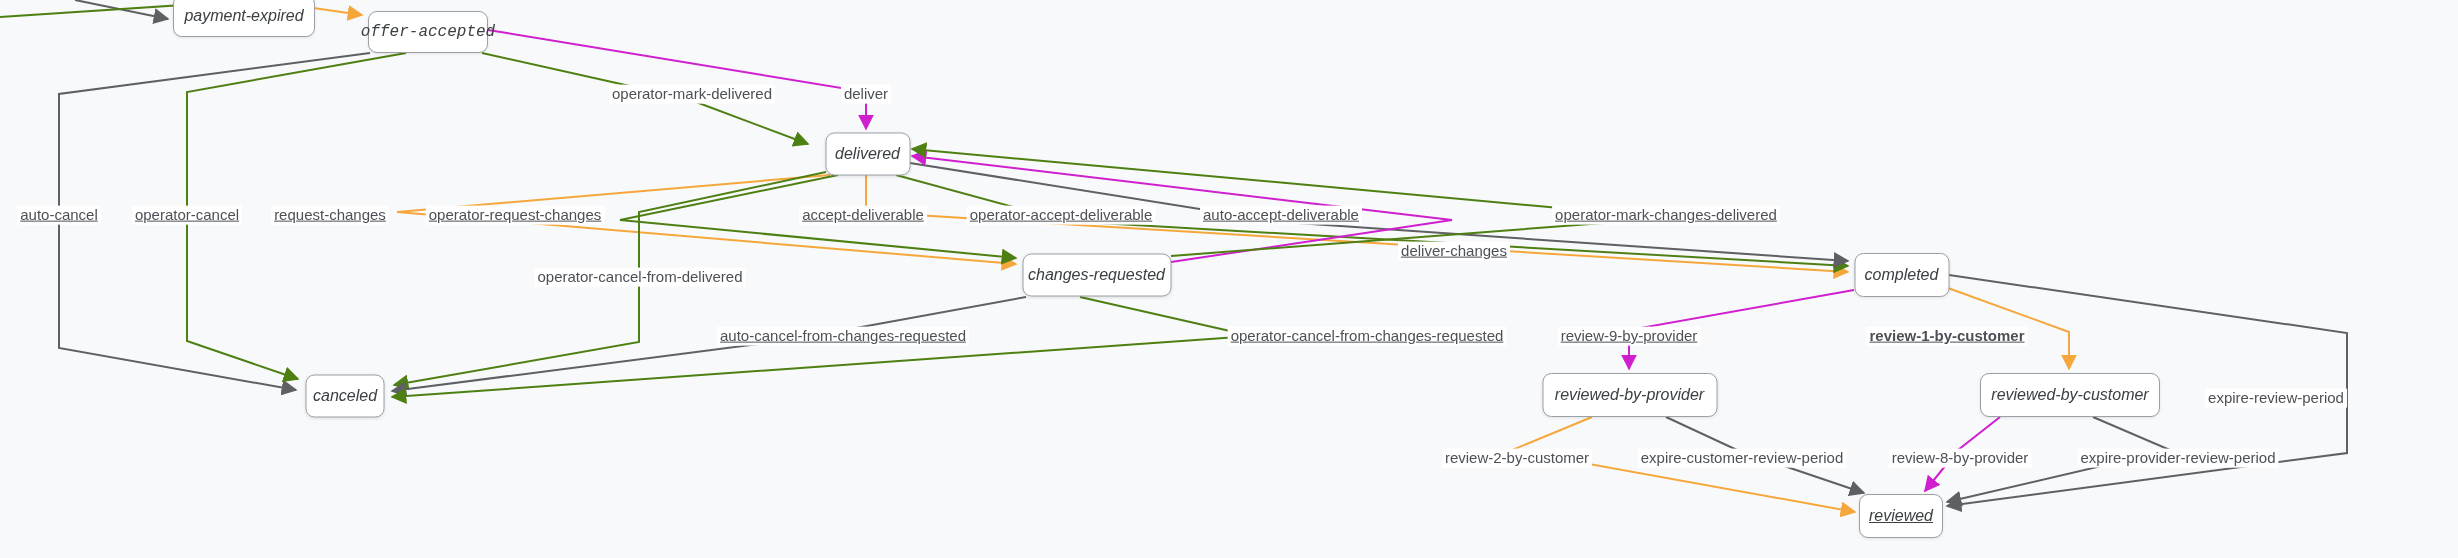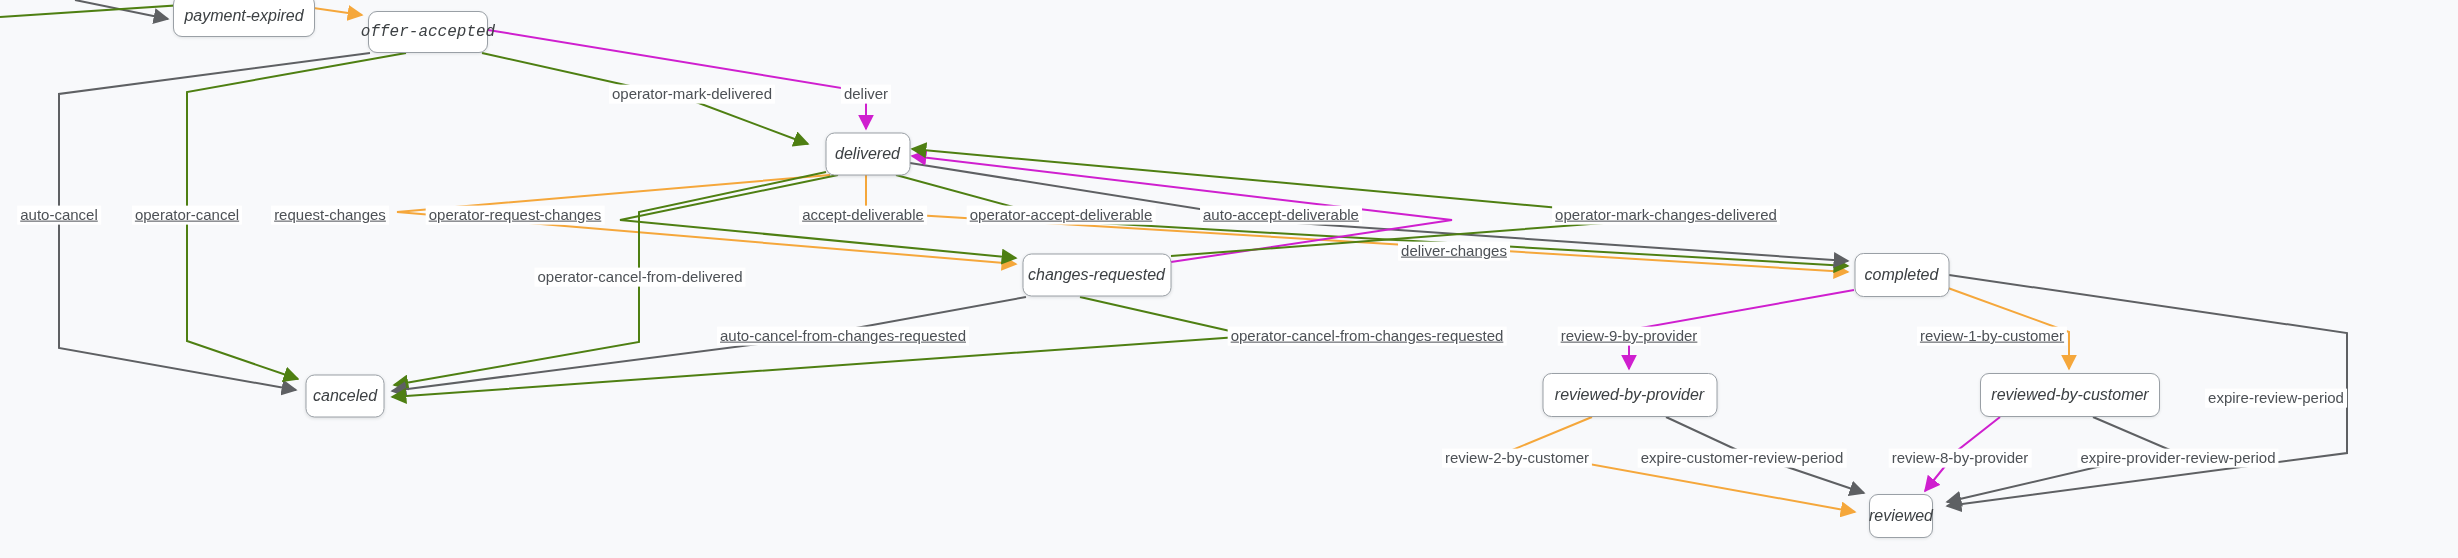--- a/index.html
+++ b/index.html
@@ -93,28 +93,28 @@
     <div class="transition-label underlined" style="left: 1061px; top: 215px;">operator-accept-deliverable</div>
     <div class="transition-label underlined" style="left: 1281px; top: 215px;">auto-accept-deliverable</div>
     <div class="transition-label underlined" style="left: 1454px; top: 215px; margin-top: 36px;">deliver-changes</div>
     <div class="transition-label underlined" style="left: 1666px; top: 215px;">operator-mark-changes-delivered</div>
     <div class="transition-label" style="left: 692px; top: 94px;">operator-mark-delivered</div>
     <div class="transition-label" style="left: 866px; top: 94px;">deliver</div>
     <div class="transition-label" style="left: 640px; top: 277px;">operator-cancel-from-delivered</div>
     <div class="transition-label underlined" style="left: 843px; top: 336px;">auto-cancel-from-changes-requested</div>
     <div class="transition-label underlined" style="left: 1367px; top: 336px;">operator-cancel-from-changes-requested</div>
     <div class="transition-label underlined" style="left: 1629px; top: 336px;">review-9-by-provider</div>
-    <div class="transition-label underlined" style="left: 1992px; top: 336px;">review-1-by-customer</div>
+    <div class="transition-label underlined" style="left: 1947px; top: 336px; font-weight: bold;">review-1-by-customer</div>
     <div class="transition-label" style="left: 2276px; top: 398px;">expire-review-period</div>
     <div class="transition-label" style="left: 1517px; top: 458px;">review-2-by-customer</div>
     <div class="transition-label" style="left: 1742px; top: 458px;">expire-customer-review-period</div>
     <div class="transition-label" style="left: 1960px; top: 458px;">review-8-by-provider</div>
     <div class="transition-label" style="left: 2178px; top: 458px;">expire-provider-review-period</div>
     <div class="state-node" style="left: 244px; top: 16px; width: 142px; height: 42px;">payment-expired</div>
     <div class="state-node" style="left: 428px; top: 32px; width: 120px; height: 42px; font-family: Liberation Mono, monospace;">offer-accepted</div>
     <div class="state-node" style="left: 867.5px; top: 153.5px; width: 85px; height: 43px;">delivered</div>
     <div class="state-node" style="left: 1096.5px; top: 274.5px; width: 149px; height: 43px;">changes-requested</div>
     <div class="state-node" style="left: 1901.5px; top: 275px; width: 95px; height: 44px;">completed</div>
     <div class="state-node" style="left: 345px; top: 395.5px; width: 79px; height: 43px;">canceled</div>
     <div class="state-node" style="left: 1629.5px; top: 395px; width: 175px; height: 44px;">reviewed-by-provider</div>
     <div class="state-node" style="left: 2070px; top: 395px; width: 180px; height: 44px;">reviewed-by-customer</div>
-    <div class="state-node" style="left: 1901px; top: 516px; width: 64px; height: 44px;">reviewed</div>
+    <div class="state-node" style="left: 1901px; top: 516px; width: 84px; height: 44px; text-decoration: underline;">reviewed</div>
   </div>
 
 </body></html>

